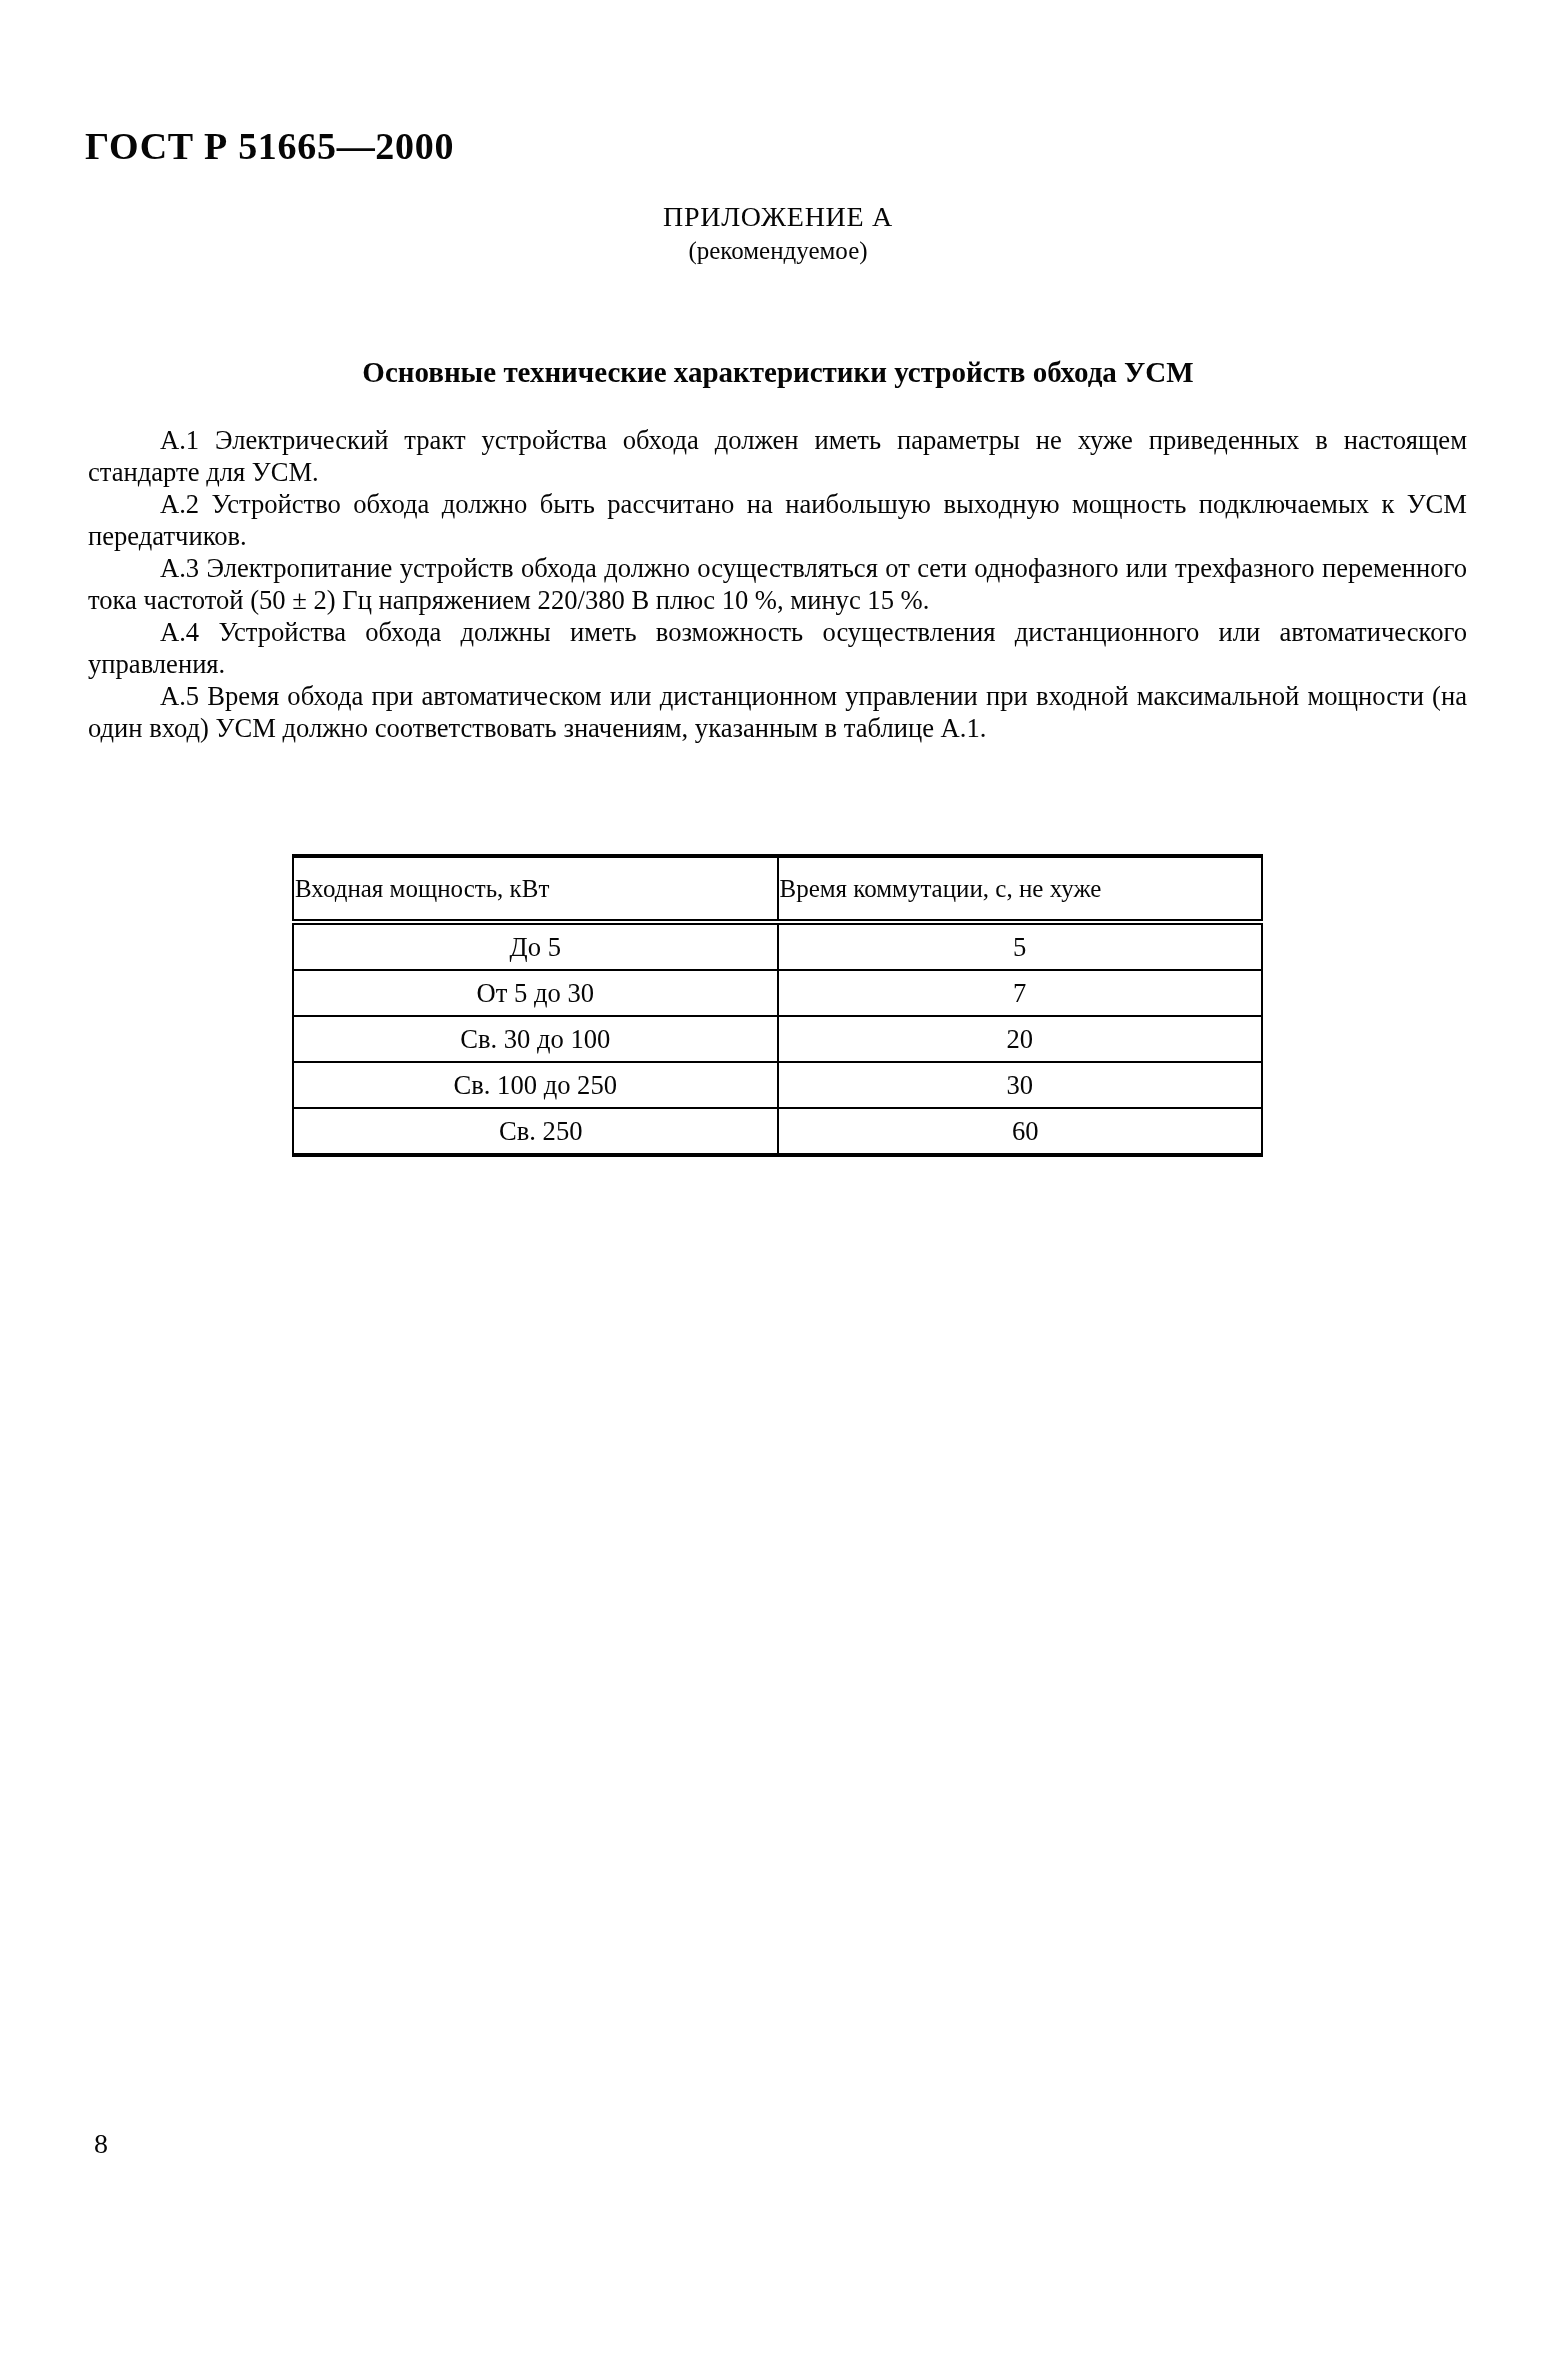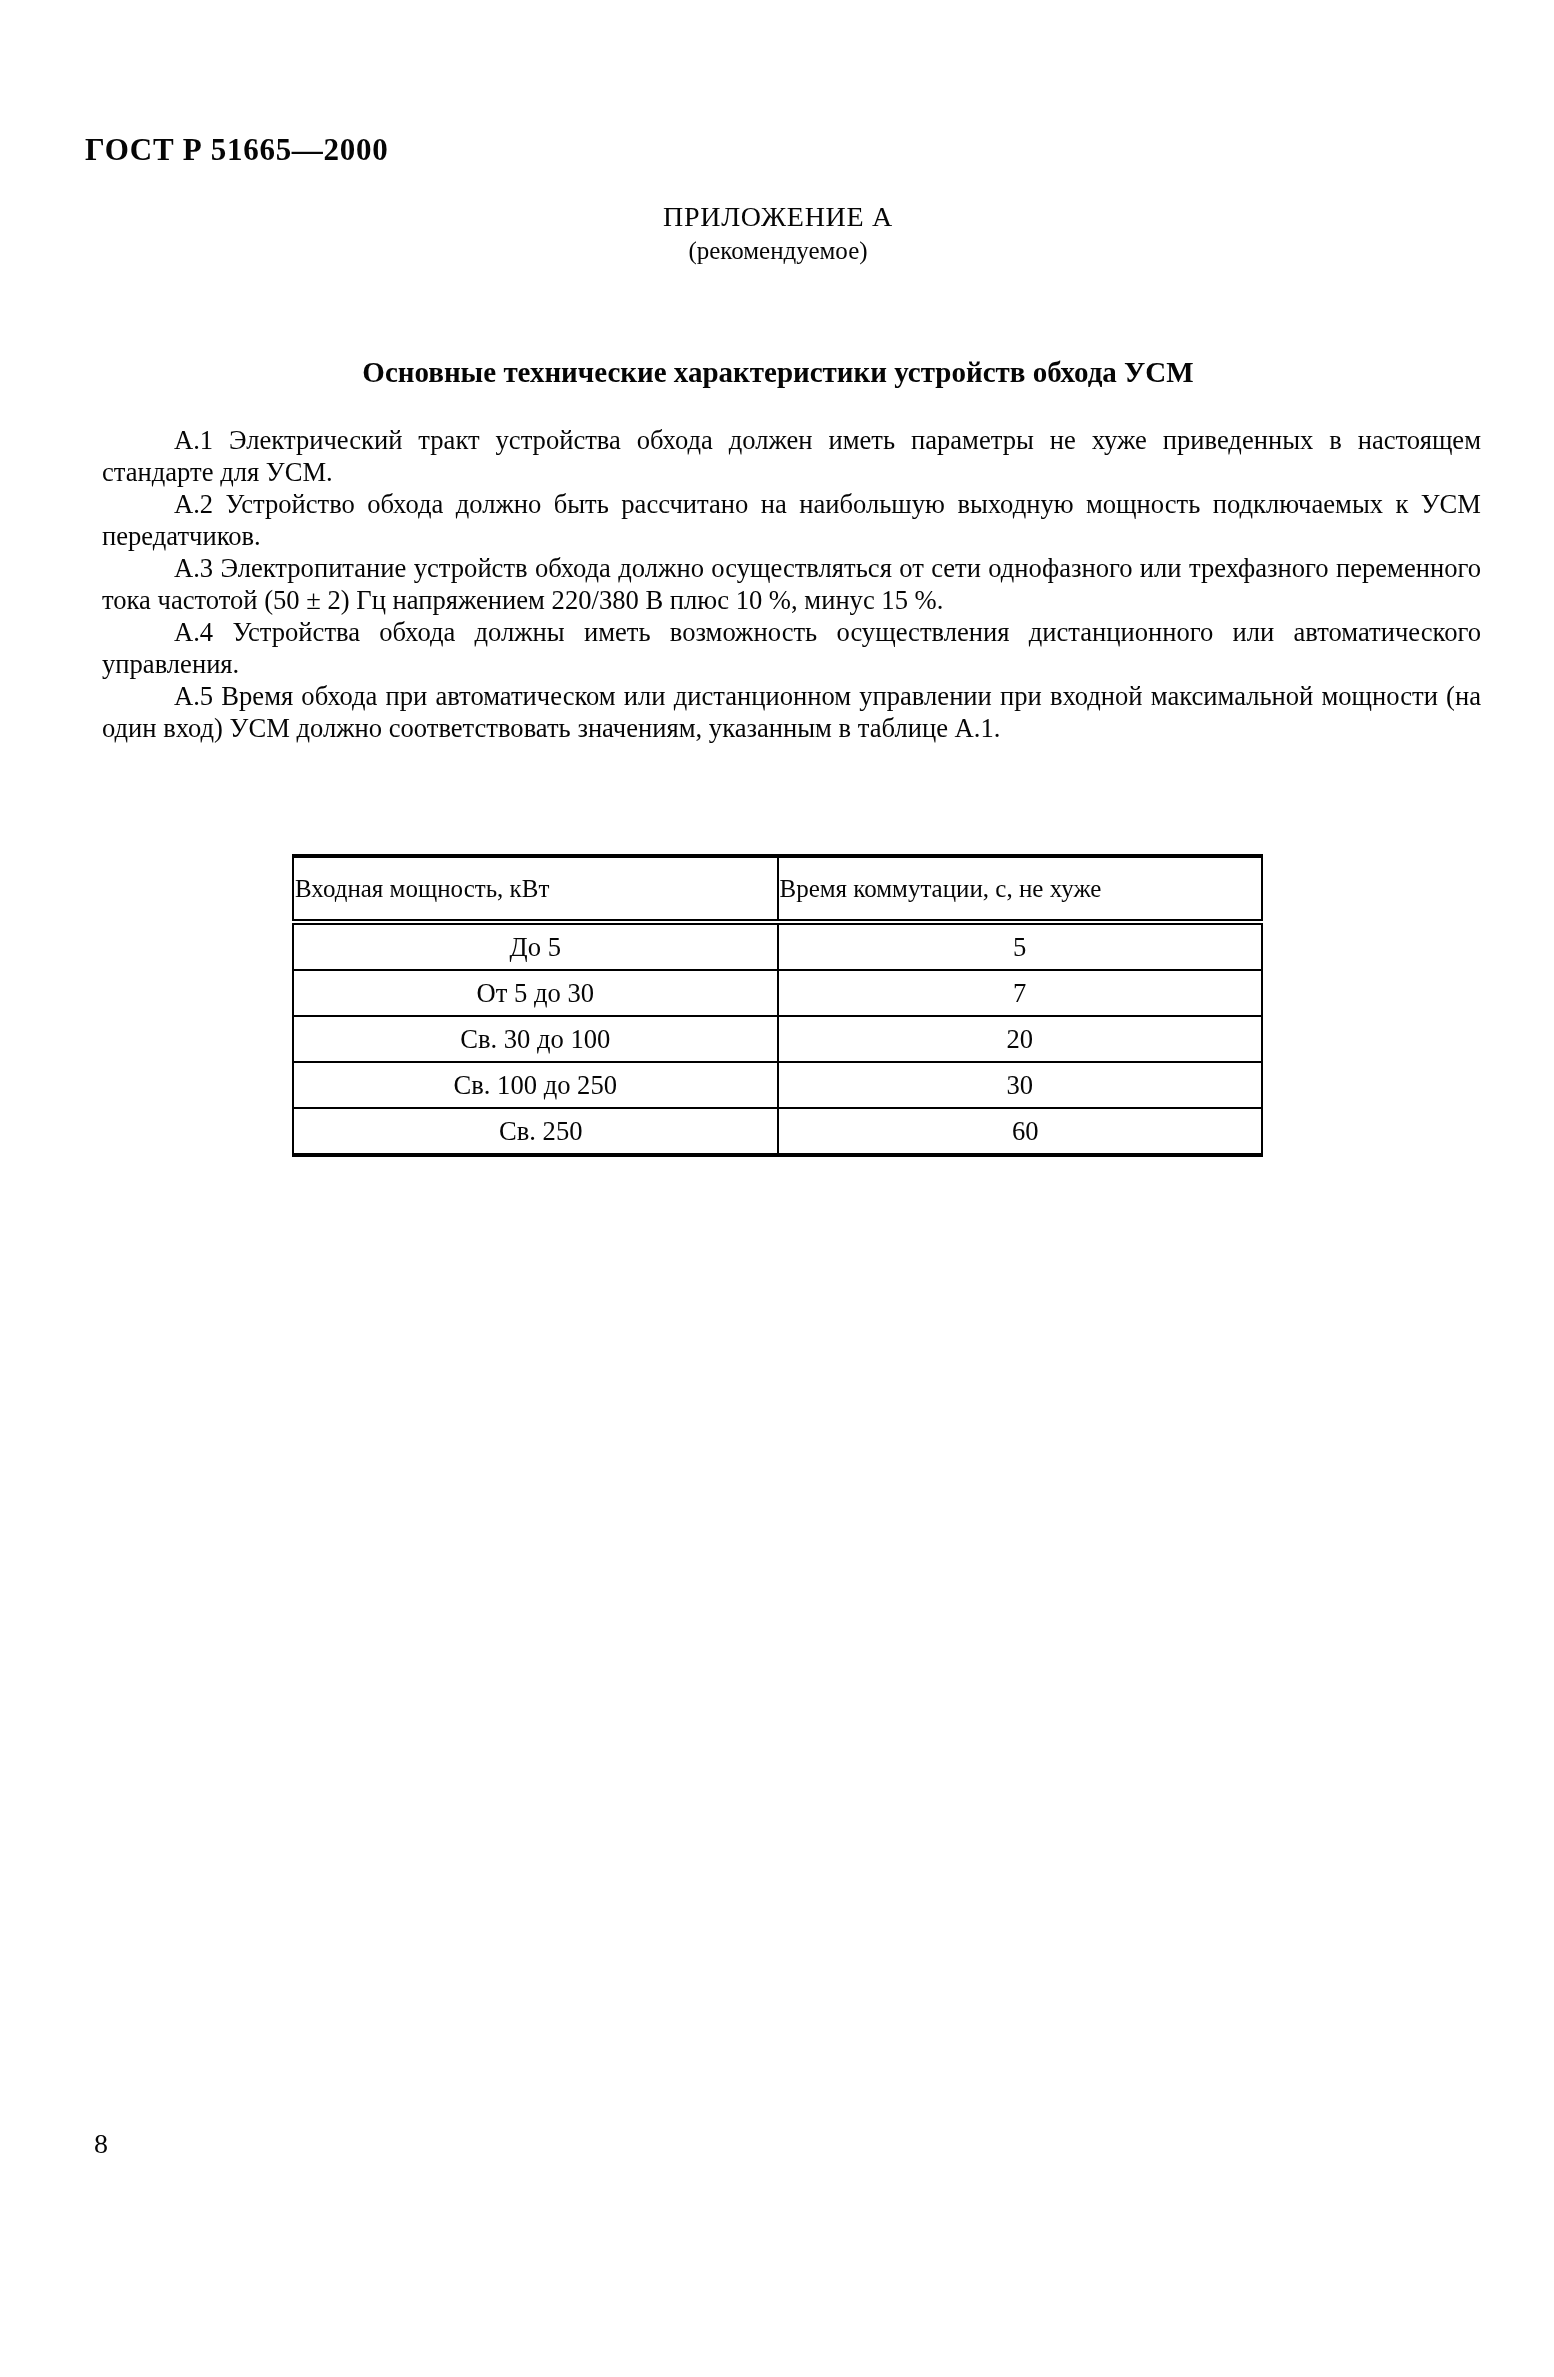--- a/index.html
+++ b/index.html
@@ -12,22 +12,22 @@
     width: 1555px;
     height: 2377px;
     background: #ffffff;
     font-family: "Liberation Serif", "DejaVu Serif", serif;
     color: #060606;
     overflow: hidden;
   }
   .gost-code {
     position: absolute;
     left: 85px;
-    top: 132px;
-    font-size: 31px;
+    top: 124px;
+    font-size: 38px;
     font-weight: bold;
     letter-spacing: 0.7px;
     white-space: nowrap;
   }
   .centered-band {
     position: absolute;
     left: 89px;
     width: 1378px;
     text-align: center;
   }
@@ -40,21 +40,21 @@
     top: 237px;
     font-size: 25px;
   }
   .doc-title {
     top: 356px;
     font-size: 29px;
     font-weight: bold;
   }
   .body-block {
     position: absolute;
-    left: 102px;
+    left: 88px;
     top: 424px;
     width: 1379px;
   }
   .body-block p,
   .closing-block p {
     margin: 0;
     font-size: 26.6px;
     line-height: 32px;
     text-indent: 72px;
     text-align: justify;

